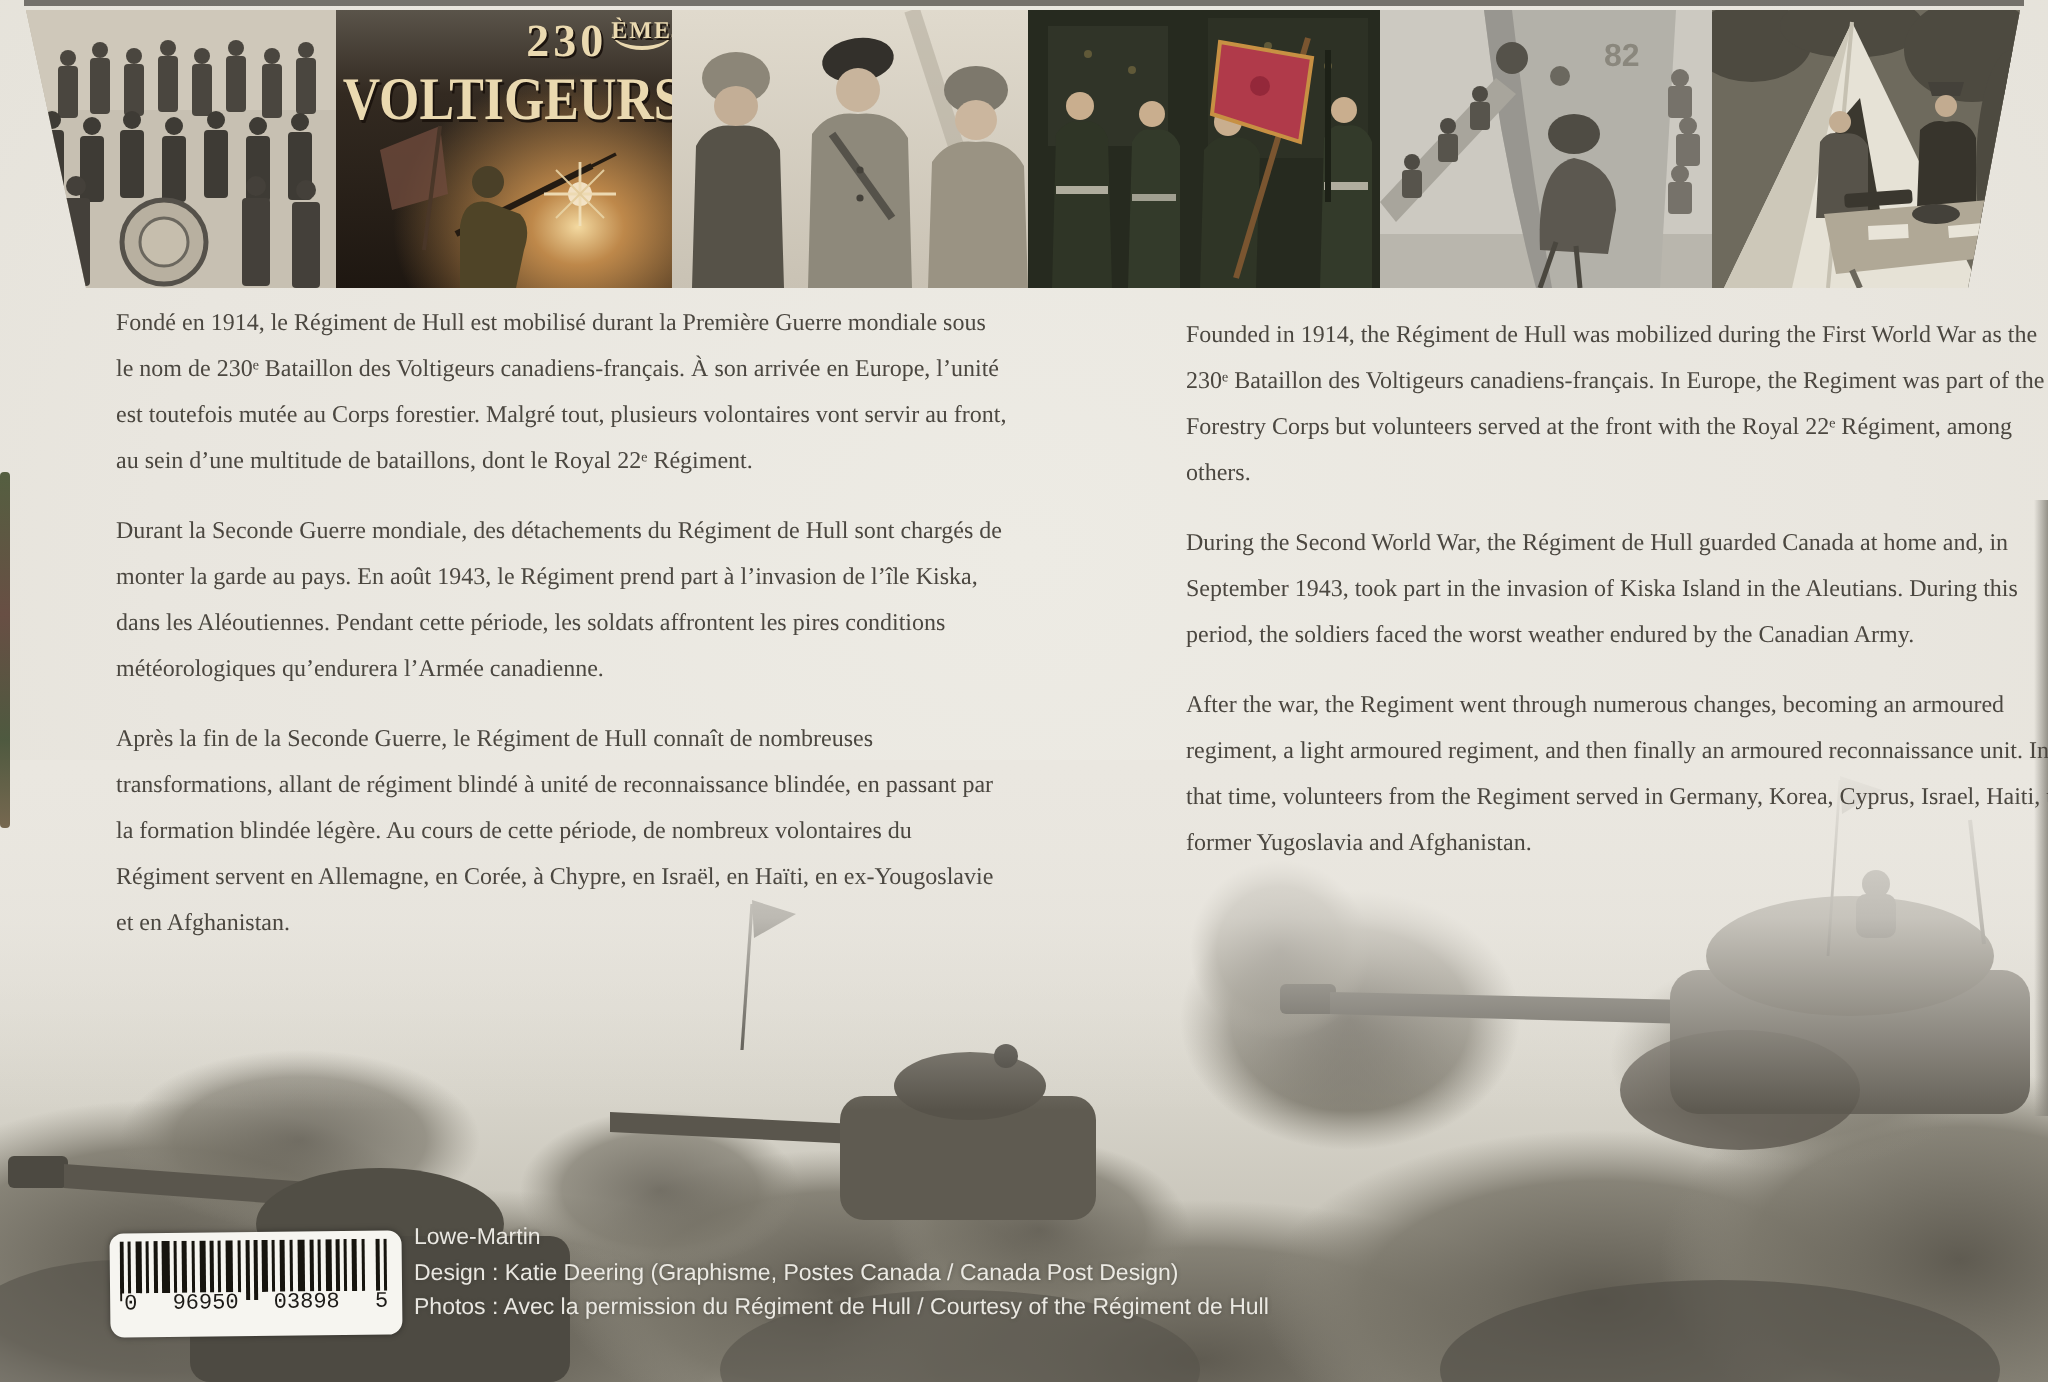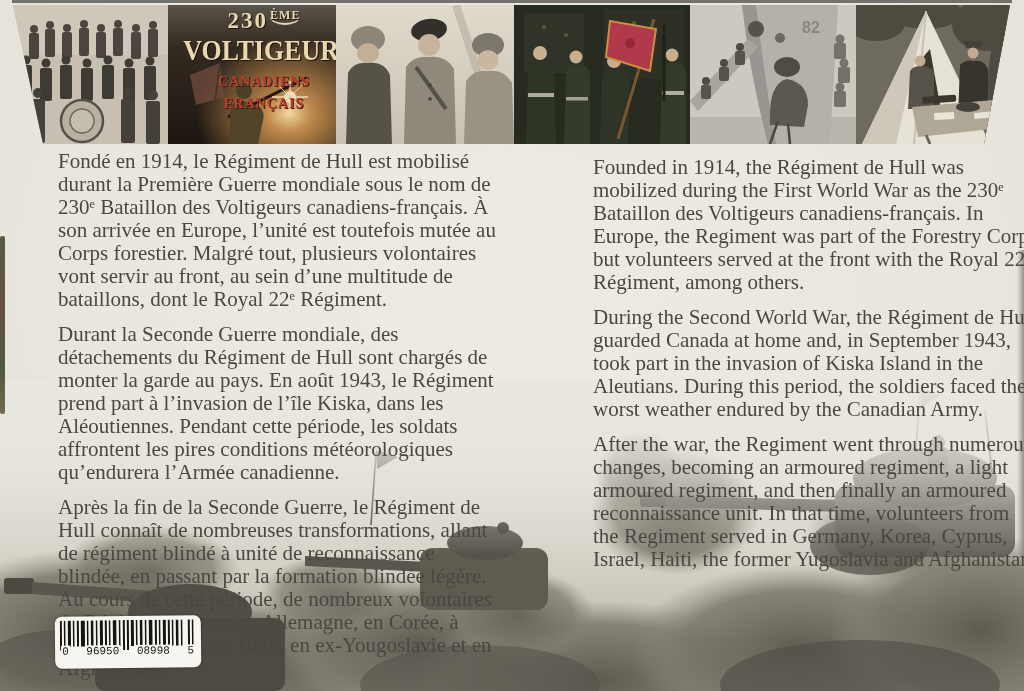--- a/index.html
+++ b/index.html
@@ -19,34 +19,34 @@
         box-shadow:0 1px 2px rgba(0,0,0,.25);}
   .photo{position:relative;height:100%;overflow:hidden;}
   .photo svg{display:block;width:100%;height:100%;}
   .p1{width:158px;background:#c7c0b2;}
   .p2{width:168px;background:#241c15;}
   .p3{width:178px;background:#d6d0c4;}
   .p4{width:176px;background:#262a1f;}
   .p5{width:166px;background:#ccc9c1;}
   .p6{width:154px;background:#6e6a5d;}
 
-  .poster-text{position:absolute;left:0;top:4px;width:100%;text-align:center;
-        font-family:"Liberation Serif","DejaVu Serif",serif;text-transform:uppercase;line-height:1;padding-left:12px;}
+  .poster-text{position:absolute;left:0;top:4px;width:100%;text-align:right;
+        font-family:"Liberation Serif","DejaVu Serif",serif;text-transform:uppercase;line-height:1;}
   .poster-number{color:#ead9b0;font-weight:bold;font-size:23px;letter-spacing:2px;
         text-shadow:1px 1px 0 #1c140e;}
   .poster-sup{font-size:12px;vertical-align:9px;letter-spacing:1px;border-bottom:2px solid #ead9b0;
         border-radius:0 0 60% 60%;padding-bottom:1px;margin-left:2px;}
   .poster-title{color:#ead9b0;font-weight:bold;font-size:27px;letter-spacing:0;
         transform:scale(.96,1.12);transform-origin:center top;margin-top:3px;
         text-shadow:1px 1px 0 #1c140e;}
   .poster-sub{margin-top:9px;color:#c23b30;font-weight:bold;font-size:14px;letter-spacing:1px;
         line-height:1.55;text-shadow:1px 1px 0 #2e1a10;}
 
   
-  .col{position:absolute;width:446px;color:#4b4740;font-size:21px;line-height:23px;
+  .col{position:absolute;width:446px;color:#4b4740;font-size:12px;line-height:23px;
         text-align:left;}
   .col p{margin:0 0 12px 0;}
   .col-fr{left:58px;top:150px;}
   .col-en{left:562px;top:156px;margin-left:31px;}
 
   
   .tank-photo{position:absolute;left:0;top:380px;width:1024px;height:311px;}
   .tank-photo svg{display:block;width:100%;height:100%;}
 
   
@@ -271,24 +271,20 @@
           <circle cx="122" cy="92" r="6" fill="#f7ead0"></circle>
           <line x1="104" y1="92" x2="140" y2="92" stroke="#f2e2bd" stroke-width="1.4"></line>
           <line x1="122" y1="76" x2="122" y2="108" stroke="#f2e2bd" stroke-width="1.4"></line>
           <line x1="110" y1="80" x2="134" y2="104" stroke="#e8d4a6" stroke-width="1"></line>
           <line x1="134" y1="80" x2="110" y2="104" stroke="#e8d4a6" stroke-width="1"></line>
         </g>
       </svg>
       <div class="poster-text">
         <div class="poster-number"><span>230</span><span class="poster-sup">ème</span></div>
         <div class="poster-title">Voltigeurs</div>
-        <div class="poster-sub">
-          <div>Canadiens</div>
-          <div>Français</div>
-        </div>
       </div>
     </div>
 
     <div class="photo p3">
       <svg viewBox="0 0 178 139" preserveAspectRatio="none">
         <defs>
           <linearGradient id="sky3" x1="0" y1="0" x2="0" y2="1">
             <stop offset="0" stop-color="#e0dacd"></stop>
             <stop offset="1" stop-color="#c9c2b4"></stop>
           </linearGradient>
@@ -467,19 +463,24 @@
           <rect x="112" y="0" width="1.5" height="26"></rect>
         <rect x="116" y="0" width="2.5" height="26"></rect>
           <rect x="121" y="0" width="1.5" height="26"></rect>
         <rect x="128" y="0" width="2" height="30"></rect>
           <rect x="132" y="0" width="1.5" height="30"></rect>
       </g>
     </svg>
     <div class="barcode-digits">
       <span>0</span>
       <span>96950</span>
-      <span>08998</span>
+      <span>03898</span>
       <span>5</span>
     </div>
   </div>
 
+  <div class="credits">
+    <div>Lowe-Martin</div>
+    <div>Design : Katie Deering (Graphisme, Postes Canada / Canada Post Design)</div>
+    <div>Photos : Avec la permission du Régiment de Hull / Courtesy of the Régiment de Hull</div>
+  </div>
 
 </div>
 
 </body></html>

